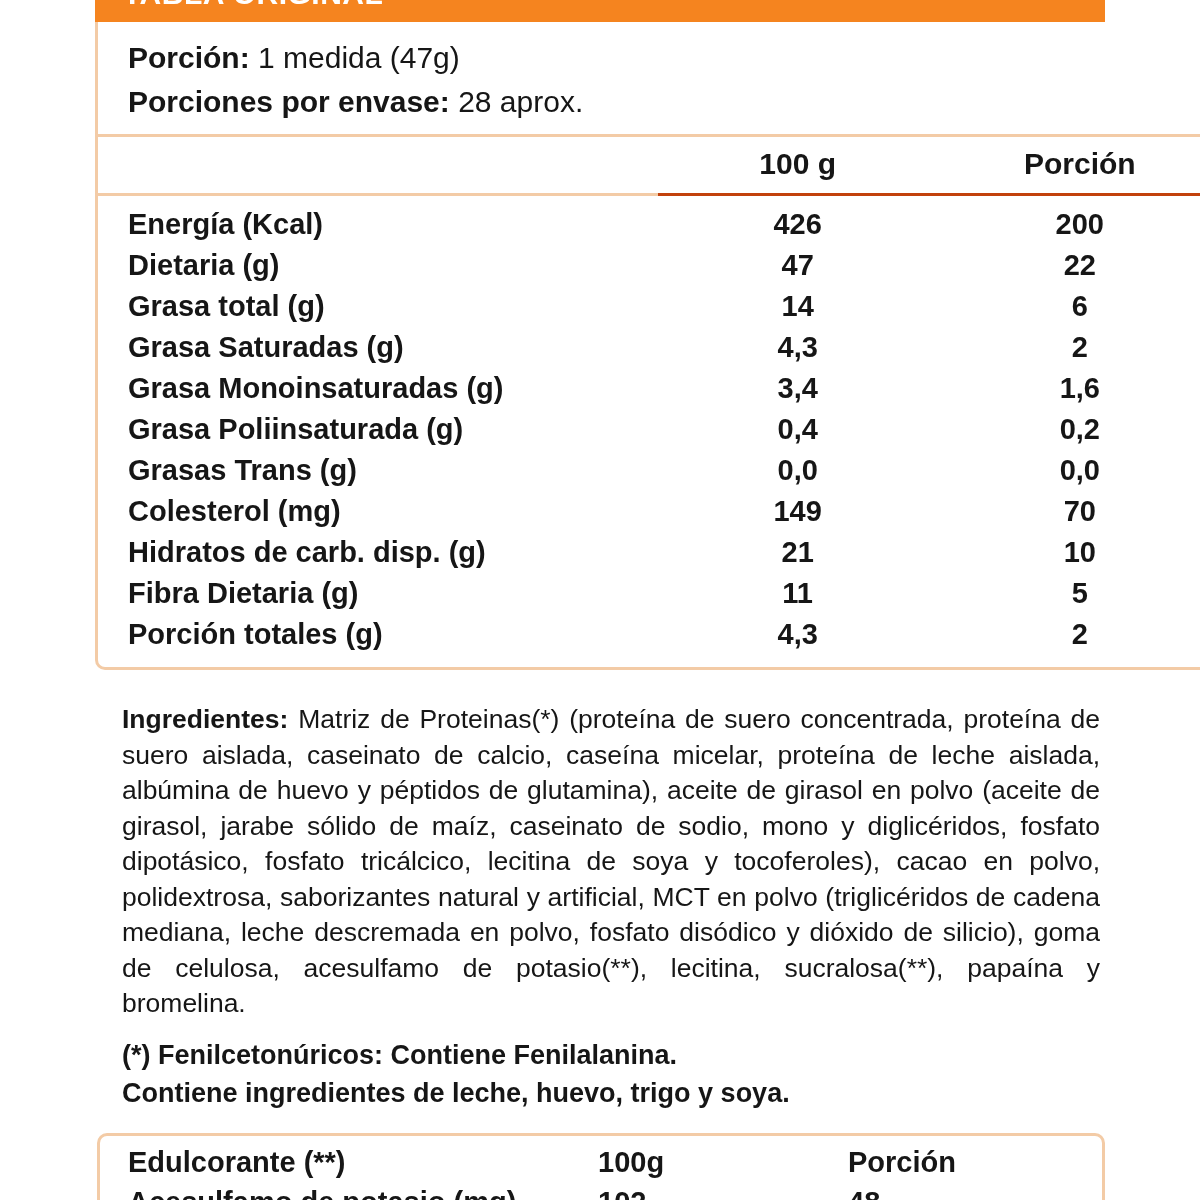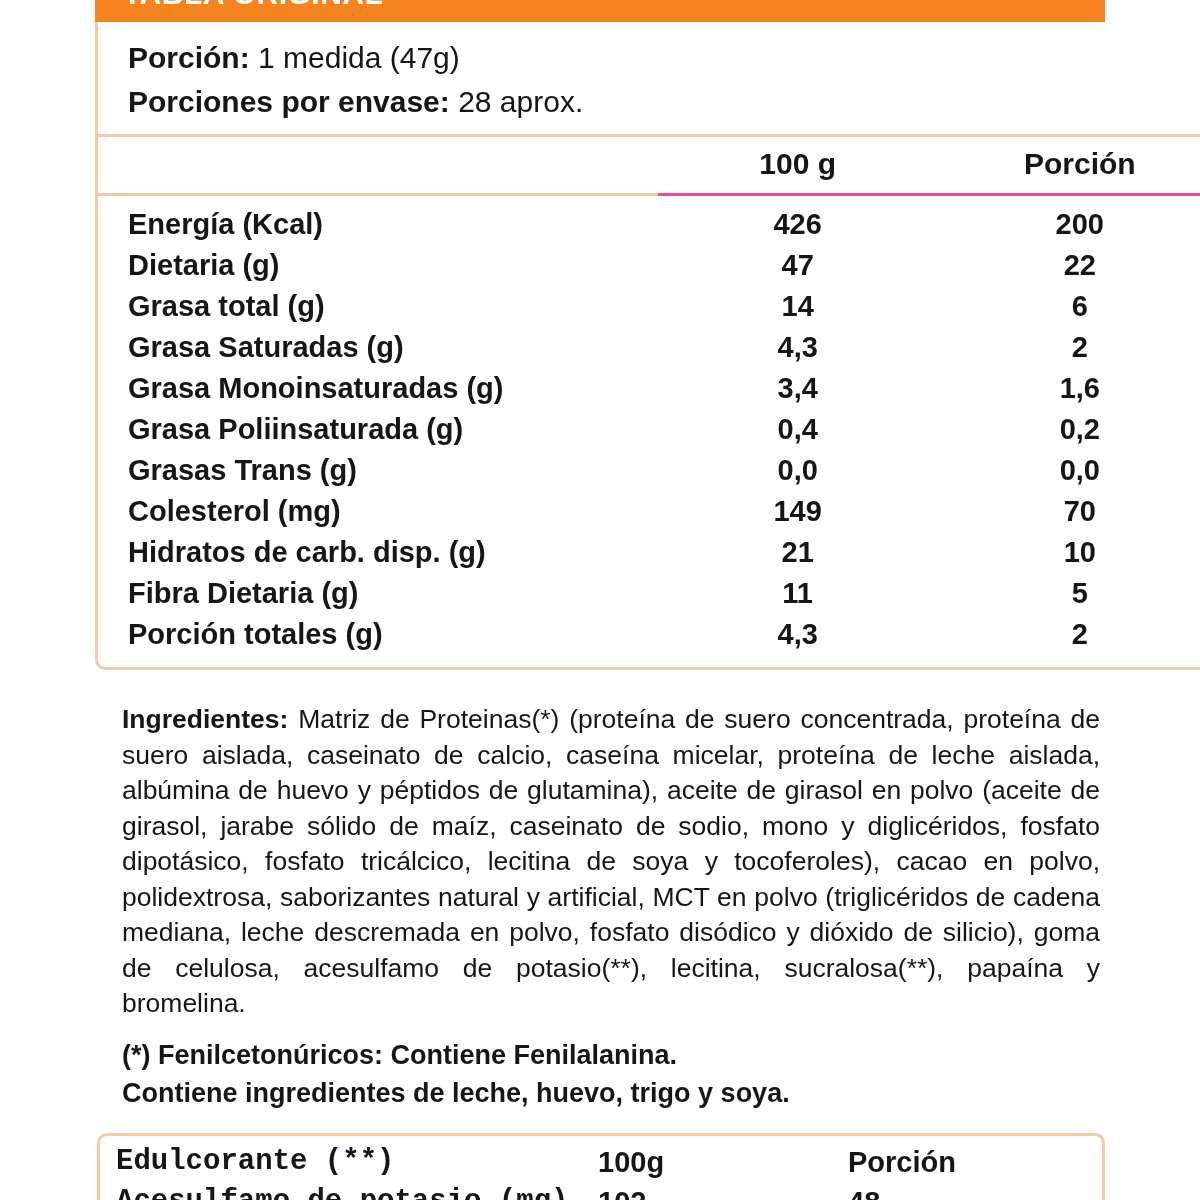--- a/index.html
+++ b/index.html
@@ -72,21 +72,21 @@
   }
   .nutri-table col.c-label { width: 500px; }
   .nutri-table col.c-a     { width: 250px; }
   .nutri-table col.c-b     { width: 254px; }
 
   .nutri-table thead th {
     font-size: 30px;
     font-weight: bold;
     text-align: center;
     padding: 10px 0 12px 0;
-    border-bottom: 3px solid #ec4899;
+    border-bottom: 3px solid #c2410c;
   }
   .nutri-table thead th.blank {
     border-bottom: 3px solid #F3CBA6;
   }
 
   .nutri-table tbody td {
     font-size: 29px;
     line-height: 41px;
     padding: 0;
     vertical-align: top;
@@ -152,24 +152,23 @@
   .sweet-table col.c-label { width: 498px; }
   .sweet-table col.c-a     { width: 250px; }
   .sweet-table col.c-b     { width: 254px; }
   .sweet-table th, .sweet-table td {
     font-size: 29px;
     line-height: 40px;
     font-weight: bold;
     padding: 0;
   }
   .sweet-table th.label, .sweet-table td.label {
-    padding-left: 16px;
+    padding-left: 28px;
     text-align: left;
     white-space: nowrap;
-    font-family: Liberation Mono, monospace;
   }
   .sweet-table th.num, .sweet-table td.num {
     text-align: left;
   }
   .sweet-table thead th { padding-top: 6px; }
 </style>
 </head>
 <body>
 
 <div class="banner">

